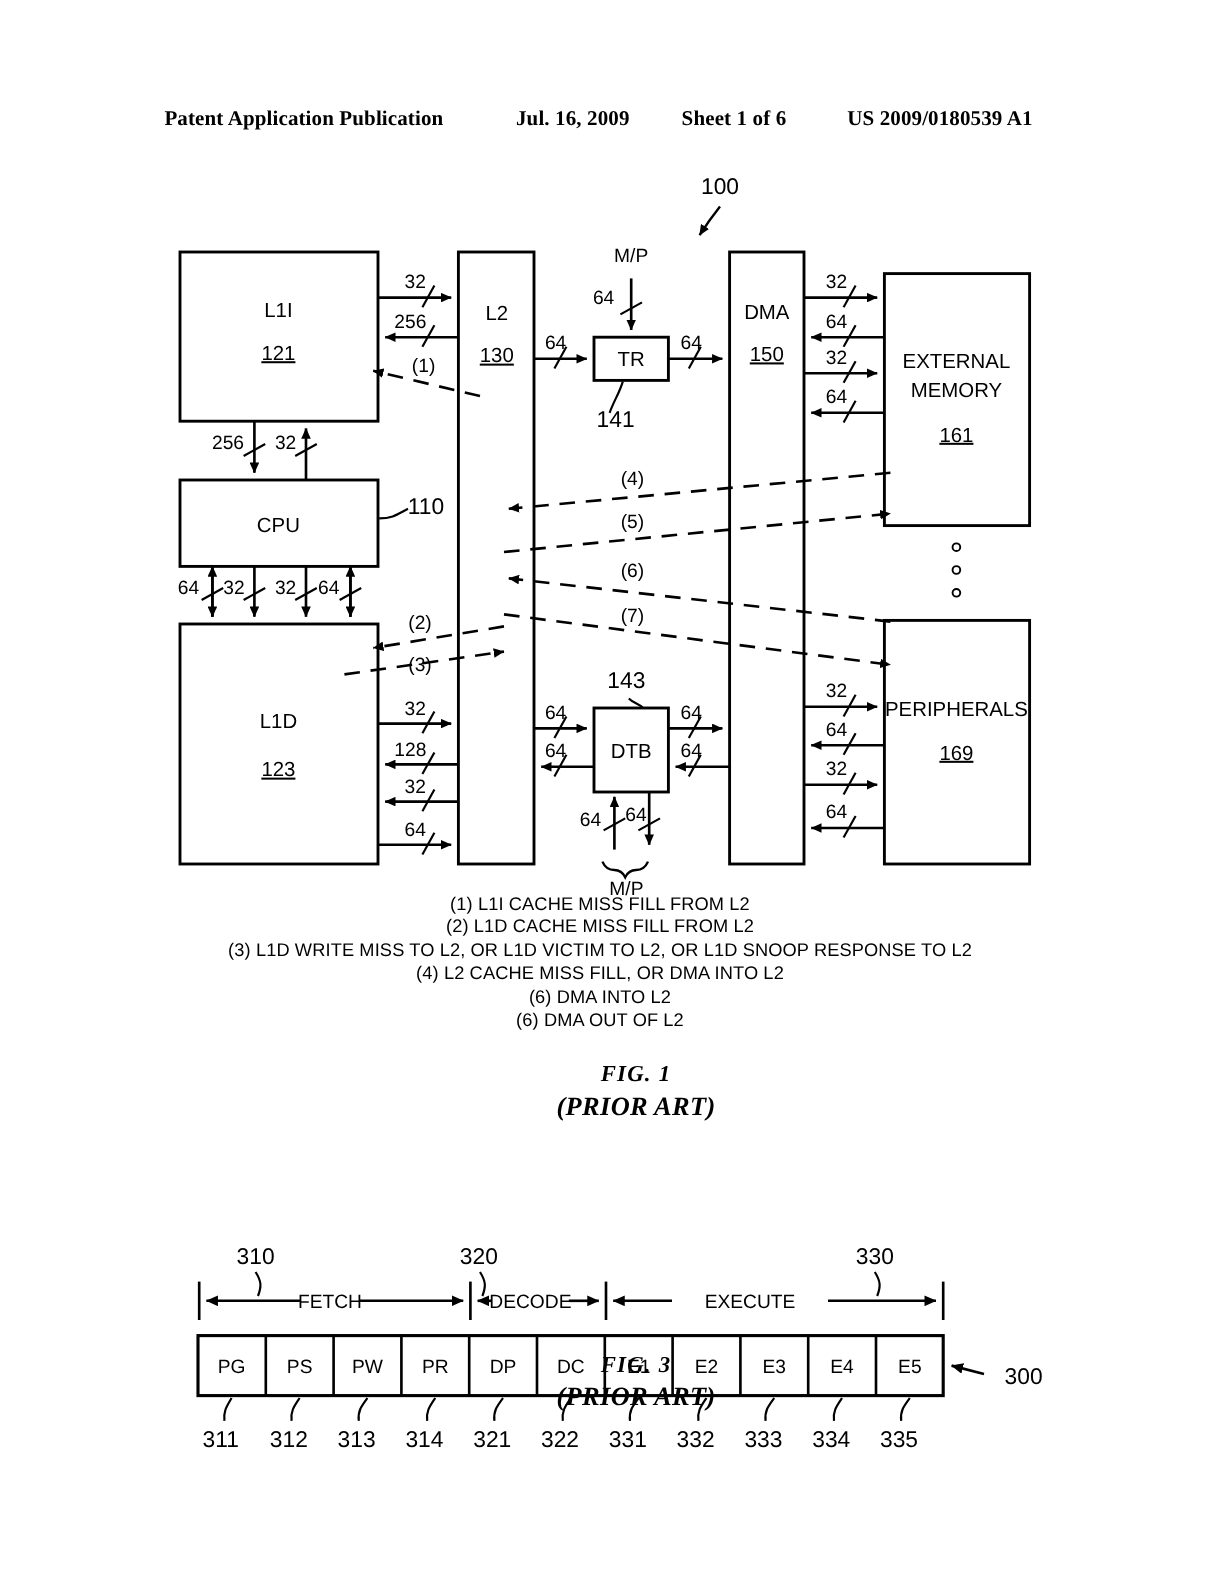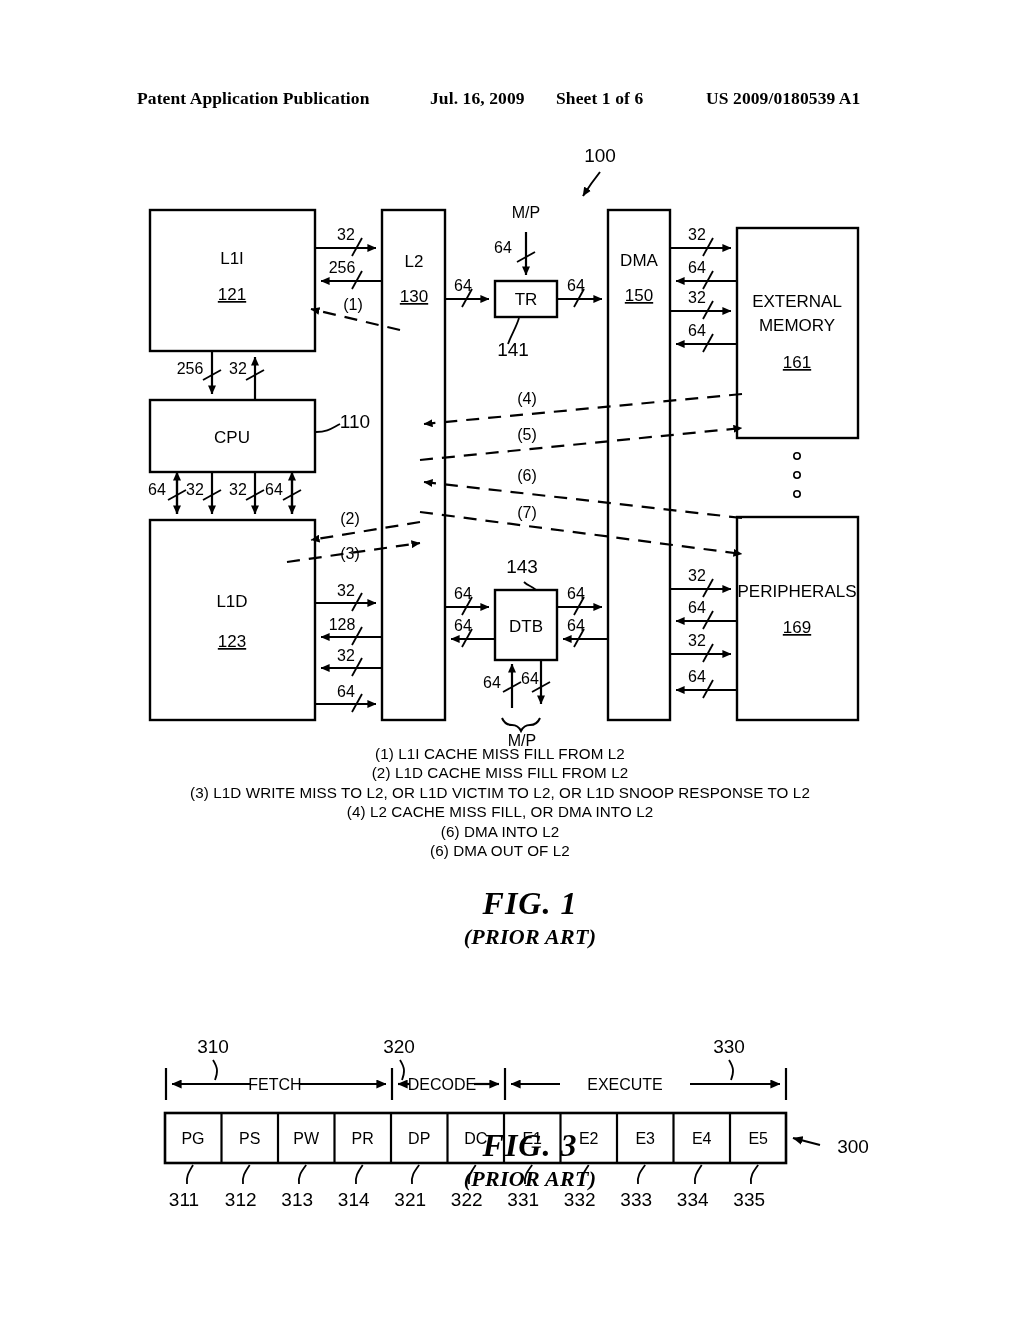--- a/index.html
+++ b/index.html
@@ -28,21 +28,21 @@
     top: 88px;
     width: 1024px;
     height: 26px;
     font-family: "Liberation Serif", serif;
     font-weight: bold;
     font-size: 17.5px;
     letter-spacing: 0.1px;
   }
   #pub-header .h-left   { position: absolute; left: 137px;  top: 0; white-space: nowrap; }
   #pub-header .h-date   { position: absolute; left: 430px;  top: 0; white-space: nowrap; }
-  #pub-header .h-sheet  { position: absolute; left: 556px;  top: 0; white-space: nowrap; }
+  #pub-header .h-sheet  { position: absolute; left: 568px;  top: 0; white-space: nowrap; }
   #pub-header .h-num    { position: absolute; left: 706px;  top: 0; white-space: nowrap; }
 
   
   svg.fig { position: absolute; left: 0; top: 0; overflow: visible; }
   svg text { font-family: "Liberation Sans", sans-serif; fill: #000; }
 
   .blk-label   { font-size: 17px; text-anchor: middle; }
   .blk-num     { font-size: 17px; text-anchor: middle; text-decoration: underline; }
   .bus-label   { font-size: 16px; text-anchor: middle; }
   .ref-num     { font-size: 19px; text-anchor: middle; }
@@ -67,21 +67,21 @@
   }
 
   
   .caption {
     position: absolute;
     text-align: center;
     font-family: "Liberation Serif", serif;
     font-style: italic;
     font-weight: bold;
   }
-  .caption .cap-main { font-size: 32px; letter-spacing: 1px; }
+  .caption .cap-main { font-size: 19px; letter-spacing: 1px; }
   .caption .cap-sub  { font-size: 22px; letter-spacing: 0.3px; display:block; margin-top: 2px;}
 
   #fig1-caption { left: 380px; top: 885px; width: 300px; }
   #fig3-caption { left: 380px; top: 1127px; width: 300px; }
 </style>
 </head>
 <body>
 
 <div id="page">
 

